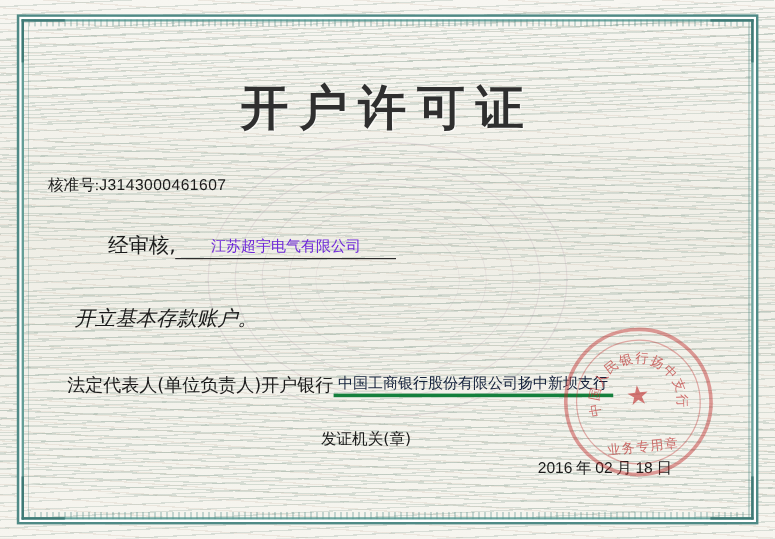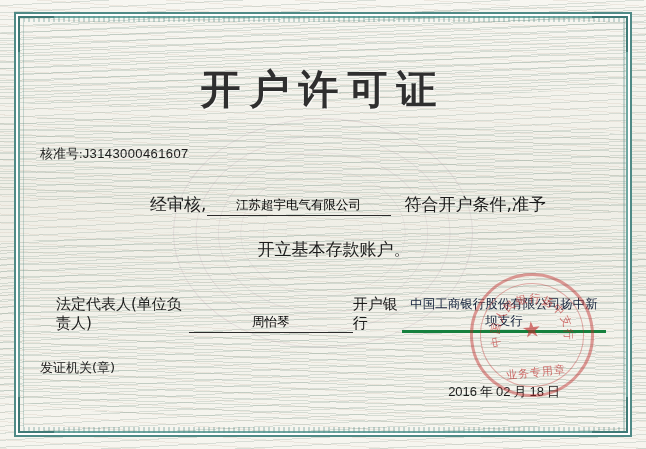--- a/index.html
+++ b/index.html
@@ -163,59 +163,58 @@
     font-family: "Liberation Sans", sans-serif;
     letter-spacing: .6px;
   }
 
   .body-line {
     display: flex;
     align-items: flex-end;
     font-size: 16px;
     color: #1b1b1b;
     font-family: "DejaVu Sans", sans-serif;
-    justify-content: center;
   }
 
   .l1 { margin-top: 30px; padding-left: 50px; }
   .l1 .lead { font-size: 17px; }
   .fill {
     flex: 0 0 auto;
     border-bottom: 1px solid #2b2b2b;
     min-width: 150px;
     text-align: center;
     font-size: 12.5px;
     padding: 0 6px 1px 6px;
-    color: #000000;
+    color: #6d28d9;
   }
   .l1 .fill { min-width: 172px; }
   .l1 .tail { font-size: 17px; margin-left: 14px; }
 
-  .l2 { margin-top: 22px; padding-left: 22px; font-size: 17px; }
+  .l2 { margin-top: 38px; padding-left: 22px; font-size: 17px; font-style: italic; }
 
   .l3 { margin-top: 34px; padding-left: 16px; }
   .l3 .label { font-size: 15px; }
   .l3 .fill { min-width: 152px; }
   .l3 .mid { font-size: 15px; }
   .l3 .fill2 {
     border-bottom: 3px solid #15803d;
     min-width: 196px;
     text-align: center;
     font-size: 12.5px;
     padding: 0 4px 0 4px;
     color: #14213b;
   }
 
   .l4 { margin-top: 34px; padding-left: 16px; }
   .l4 .label { font-size: 15px; letter-spacing: 8px; }
   .l4 .fill { min-width: 250px; text-align: left; padding-left: 8px; }
 
   .issuer {
     margin-top: 26px;
-    text-align: left;
+    text-align: center;
     padding-right: 36px;
     font-size: 13px;
     color: #1b1b1b;
     font-family: "DejaVu Sans", sans-serif;
   }
   .issue-date {
     margin-top: 6px;
     text-align: right;
     padding-right: 46px;
     font-size: 13px;
@@ -312,28 +311,26 @@
 
     <div class="row-meta">
       <div class="approval-no">
         <span>核准号:</span><span class="val">J3143000461607</span>
       </div>
     </div>
 
     <div class="body-line l1">
       <span class="lead">经审核,</span>
       <span class="fill">江苏超宇电气有限公司</span>
-      <span class="tail">符合开户条件,准予</span>
     </div>
 
     <div class="body-line l2">开立基本存款账户。</div>
 
     <div class="body-line l3">
       <span class="label">法定代表人(单位负责人)</span>
-      <span class="fill">周怡琴</span>
       <span class="mid">开户银行</span>
       <span class="fill2">中国工商银行股份有限公司扬中新坝支行</span>
     </div>
 
 
     <div class="issuer">发证机关(章)</div>
 
     <div class="issue-date">
       <span class="num">2016</span><span>年</span><span class="num">02</span><span>月</span><span class="num">18</span><span>日</span>
     </div>

